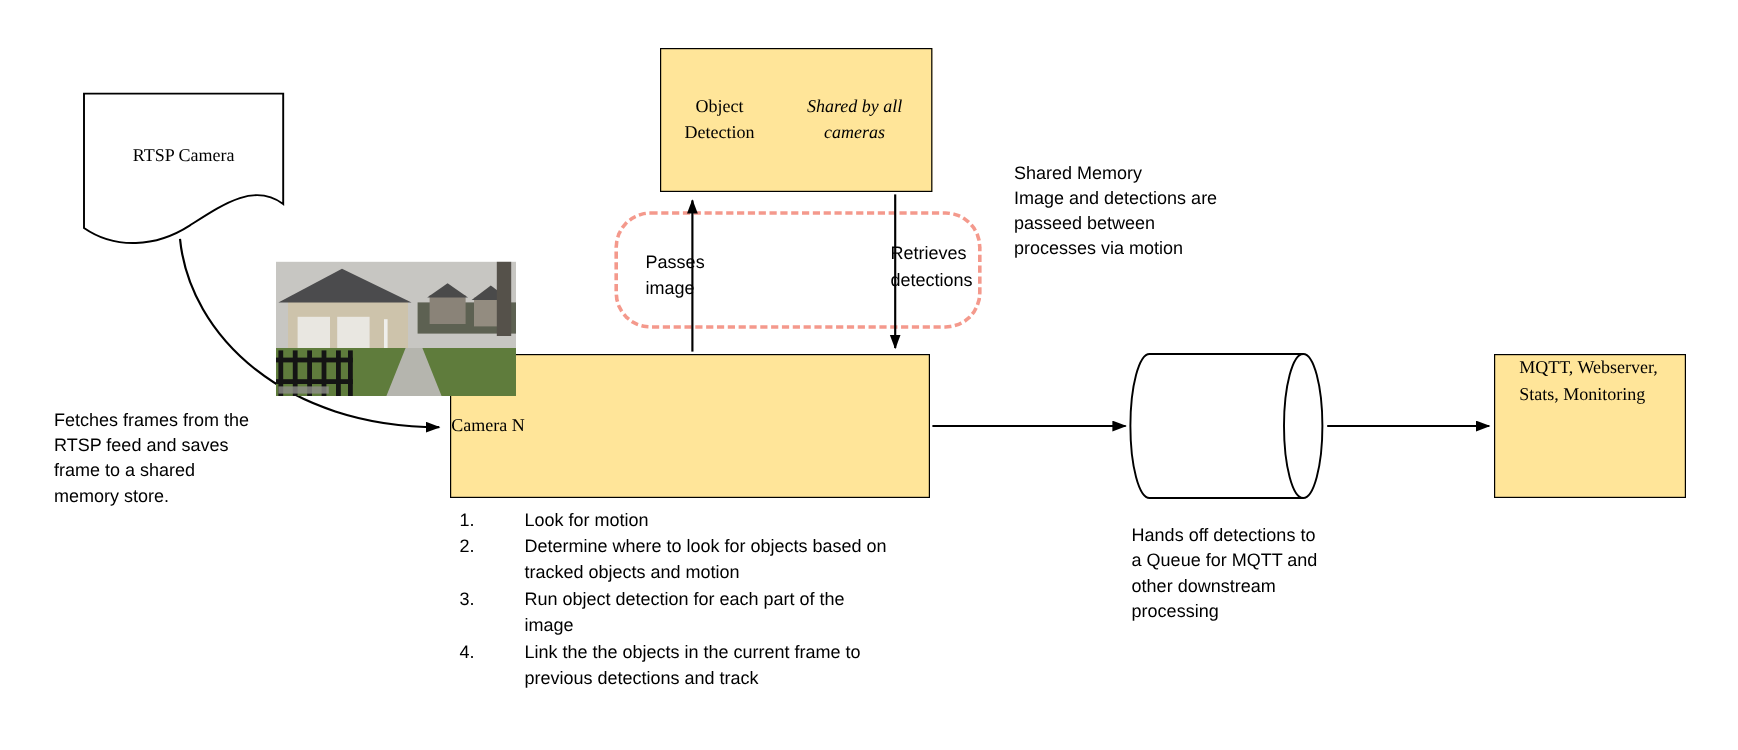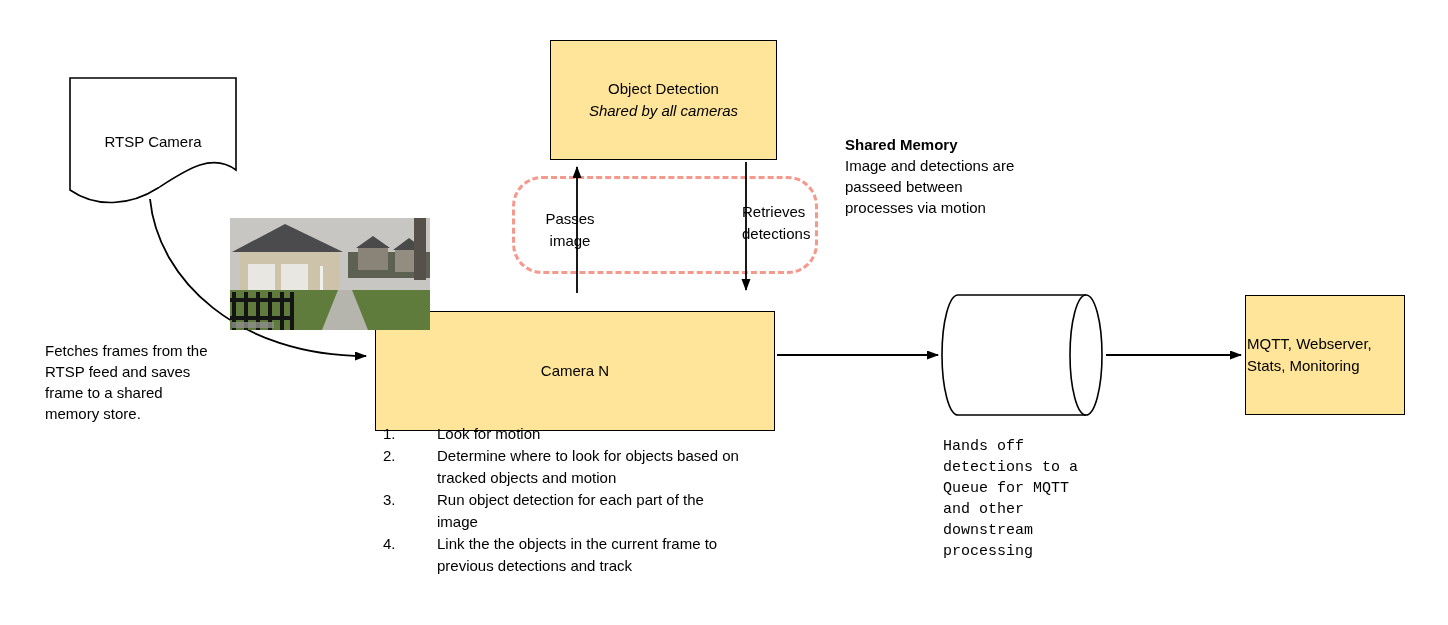--- a/index.html
+++ b/index.html
@@ -11,29 +11,30 @@
     font-family: "Liberation Sans", sans-serif;
     font-size: 15px;
     color: #000;
     overflow: hidden;
   }
   .node { position: absolute; box-sizing: border-box; }
   .box {
     background: var(--box-fill, #ffe599);
     border: 1.6px solid #000;
     display: flex;
-    flex-direction: column;
+    flex-direction: row;
     align-items: center;
-    justify-content: center;
+    justify-content: flex-start;
     text-align: center;
     line-height: 22px;
+    font-family: Liberation Serif, serif;
   }
-  .box.left-align { align-items: flex-start; text-align: left; padding: 0 1px; }
+  .box.left-align { align-items: flex-start; text-align: left; padding: 0 20px; }
   .italic { font-style: italic; }
-  .bold { font-weight: bold; }
+  .bold { font-weight: normal; }
   .dashed-region {
     border: 3px dashed var(--dash, #f4998c);
     border-radius: 30px;
     background: transparent;
   }
   .label { line-height: 22px; }
   .note { line-height: 21px; }
   .center { text-align: center; }
   .layer { position: absolute; left: 0; top: 0; pointer-events: none; }
   .steps {
@@ -46,21 +47,21 @@
 </head>
 <body>
 
 <div class="canvas">
 
   <div class="node box" style="left:550px; top:40px; width:227px; height:120px;">
     <div>Object Detection</div>
     <div class="italic">Shared by all cameras</div>
   </div>
 
-  <div class="node box" style="left:375px; top:295px; width:400px; height:120px;margin-top:16px;">
+  <div class="node box" style="left:375px; top:295px; width:400px; height:120px;">
     <div>Camera N</div>
   </div>
 
   <div class="node box left-align" style="left:1245px; top:295px; width:160px; height:120px;">
     <div>MQTT, Webserver, Stats, Monitoring</div>
   </div>
 
   <div class="node dashed-region" style="left:512px; top:176px; width:306px; height:98px;"></div>
 
   <svg class="layer" width="1448" height="625" viewBox="0 0 1448 625">
@@ -113,25 +114,25 @@
       <rect x="14" y="74" width="4" height="38"></rect>
       <rect x="26" y="74" width="4" height="38"></rect>
       <rect x="38" y="74" width="4" height="38"></rect>
       <rect x="50" y="74" width="4" height="38"></rect>
       <rect x="60" y="74" width="4" height="38"></rect>
     </g>
     <rect x="184" y="0" width="12" height="62" fill="#55514a"></rect>
     <rect x="2" y="104" width="42" height="6" fill="#8f8f8a" opacity="0.8"></rect>
   </svg>
 
-  <div class="node label center" style="left:70px; top:131px; width:166px;">RTSP Camera</div>
+  <div class="node label center" style="left:70px; top:119px; width:166px;font-family:Liberation Serif, serif;">RTSP Camera</div>
 
   <div class="node note" style="left:45px; top:340px; width:172px;">Fetches frames from the RTSP feed and saves frame to a shared memory store.</div>
 
-  <div class="node label" style="left:538px; top:208px; width:64px;text-align:center;">Passes image</div>
+  <div class="node label" style="left:538px; top:208px; width:64px;">Passes image</div>
 
   <div class="node label" style="left:742px; top:201px; width:86px;">Retrieves detections</div>
 
   <div class="node note" style="left:845px; top:134px; width:215px;">
     <span class="bold block-line">Shared Memory</span>
     <span class="block-line">Image and detections are</span>
     <span class="block-line">passeed between</span>
     <span class="block-line">processes via motion</span>
   </div>
 
@@ -140,15 +141,15 @@
     <div>Look for motion</div>
     <div>2.</div>
     <div>Determine where to look for objects based on tracked objects and motion</div>
     <div>3.</div>
     <div>Run object detection for each part of the image</div>
     <div>4.</div>
     <div>Link the the objects in the current frame to previous detections and track</div>
   </div>
 
 
-  <div class="node note" style="left:943px; top:436px; width:160px;font-family:Liberation Mono, monospace;">Hands off detections to a Queue for MQTT and other downstream processing</div>
+  <div class="node note" style="left:943px; top:436px; width:160px;">Hands off detections to a Queue for MQTT and other downstream processing</div>
 
 </div>
 
 </body></html>

